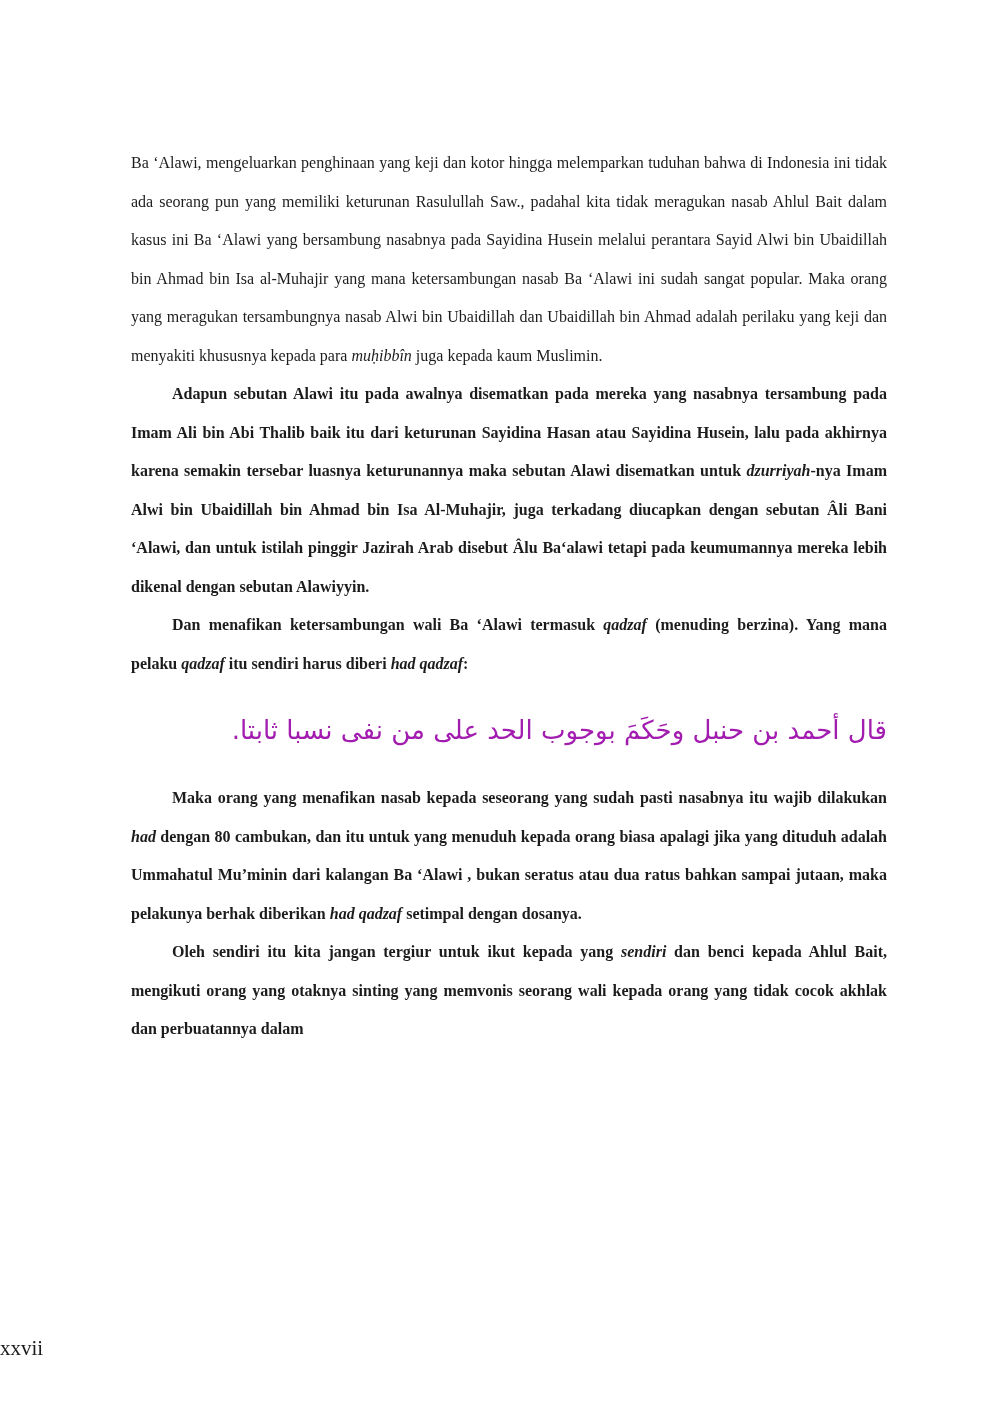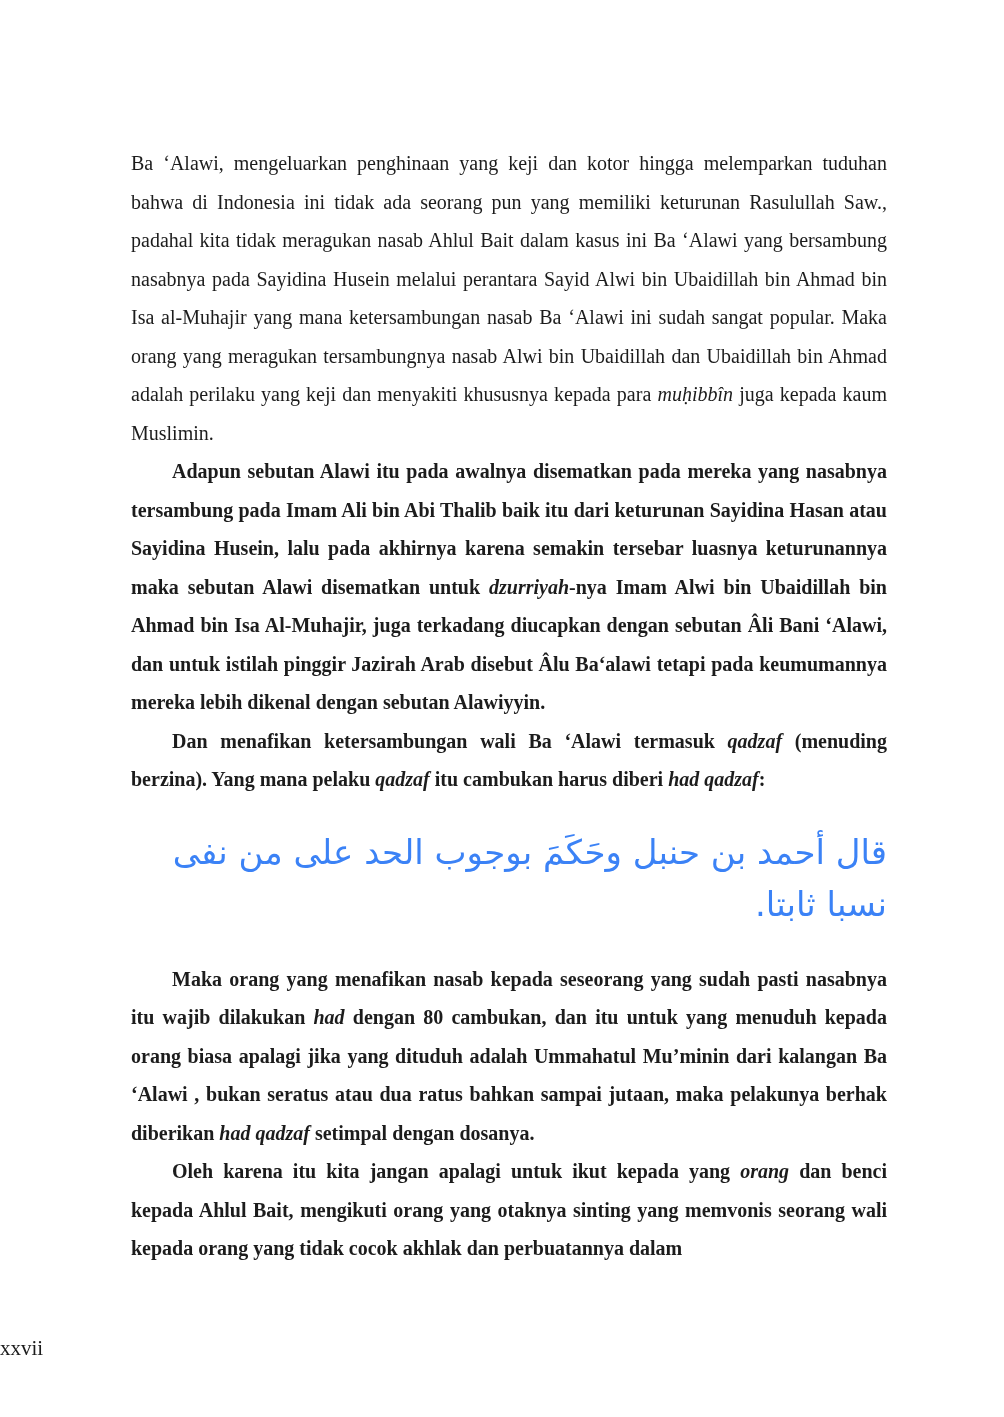--- a/index.html
+++ b/index.html
@@ -21,58 +21,58 @@
     background: #ffffff;
   }
   .content {
     position: absolute;
     left: 131px;
     top: 144px;
     width: 756px;
   }
   p.body-para {
     margin: 0;
-    font-size: 20px;
+    font-size: 16px;
     line-height: 38.5px;
     text-align: justify;
     text-justify: inter-word;
   }
   p.body-para.indent {
     text-indent: 41px;
     font-weight: bold;
   }
   .italic {
     font-style: italic;
   }
   .arabic-line {
     direction: rtl;
     unicode-bidi: embed;
     text-align: right;
     font-family: "DejaVu Sans", sans-serif;
-    font-size: 34px;
+    font-size: 26px;
     line-height: 1.55;
     margin: 27px 0 29px 0;
-    color: #3b82f6;
+    color: #a21caf;
   }
   .footer {
     position: absolute;
     left: 0;
     width: 100%;
     top: 1336px;
     text-align: left;
     font-size: 21px;
     color: #1c1c1c;
   }
 </style>
 </head>
 <body>
 
 <div class="page">
   <div class="content">
     <p class="body-para"><span>Ba ‘Alawi, mengeluarkan penghinaan yang keji dan kotor hingga melemparkan tuduhan bahwa di Indonesia ini tidak ada seorang pun yang memiliki keturunan Rasulullah Saw., padahal kita tidak meragukan nasab Ahlul Bait dalam kasus ini Ba ‘Alawi yang bersambung nasabnya pada Sayidina Husein melalui perantara Sayid Alwi bin Ubaidillah bin Ahmad bin Isa al-Muhajir yang mana ketersambungan nasab Ba ‘Alawi ini sudah sangat popular. Maka orang yang meragukan tersambungnya nasab Alwi bin Ubaidillah dan Ubaidillah bin Ahmad adalah perilaku yang keji dan menyakiti khususnya kepada para </span><span class="italic">muḥibbîn</span><span> juga kepada kaum Muslimin.</span></p>
     <p class="body-para indent"><span>Adapun sebutan Alawi itu pada awalnya disematkan pada mereka yang nasabnya tersambung pada Imam Ali bin Abi Thalib baik itu dari keturunan Sayidina Hasan atau Sayidina Husein, lalu pada akhirnya karena semakin tersebar luasnya keturunannya maka sebutan Alawi disematkan untuk </span><span class="italic">dzurriyah</span><span>-nya Imam Alwi bin Ubaidillah bin Ahmad bin Isa Al-Muhajir, juga terkadang diucapkan dengan sebutan Âli Bani ‘Alawi, dan untuk istilah pinggir Jazirah Arab disebut Âlu Ba‘alawi tetapi pada keumumannya mereka lebih dikenal dengan sebutan Alawiyyin.</span></p>
-    <p class="body-para indent"><span>Dan menafikan ketersambungan wali Ba ‘Alawi termasuk </span><span class="italic">qadzaf</span><span> (menuding berzina). Yang mana pelaku </span><span class="italic">qadzaf</span><span> itu cambukan harus diberi </span><span class="italic">had qadzaf</span><span>:</span></p>
+    <p class="body-para indent"><span>Dan menafikan ketersambungan wali Ba ‘Alawi termasuk </span><span class="italic">qadzaf</span><span> (menuding berzina). Yang mana pelaku </span><span class="italic">qadzaf</span><span> itu sendiri harus diberi </span><span class="italic">had qadzaf</span><span>:</span></p>
     <div class="arabic-line">قال أحمد بن حنبل وحَكَمَ بوجوب الحد على من نفى نسبا ثابتا.</div>
     <p class="body-para indent"><span>Maka orang yang menafikan nasab kepada seseorang yang sudah pasti nasabnya itu wajib dilakukan </span><span class="italic">had</span><span> dengan 80 cambukan, dan itu untuk yang menuduh kepada orang biasa apalagi jika yang dituduh adalah Ummahatul Mu’minin dari kalangan Ba ‘Alawi , bukan seratus atau dua ratus bahkan sampai jutaan, maka pelakunya berhak diberikan </span><span class="italic">had qadzaf</span><span> setimpal dengan dosanya.</span></p>
-    <p class="body-para indent"><span>Oleh karena itu kita jangan apalagi untuk ikut kepada yang </span><span class="italic">orang</span><span> dan benci kepada Ahlul Bait, mengikuti orang yang otaknya sinting yang memvonis seorang wali kepada orang yang tidak cocok akhlak dan perbuatannya dalam</span></p>
+    <p class="body-para indent"><span>Oleh sendiri itu kita jangan tergiur untuk ikut kepada yang </span><span class="italic">sendiri</span><span> dan benci kepada Ahlul Bait, mengikuti orang yang otaknya sinting yang memvonis seorang wali kepada orang yang tidak cocok akhlak dan perbuatannya dalam</span></p>
   </div>
   <div class="footer">xxvii</div>
 </div>
 
 </body></html>

